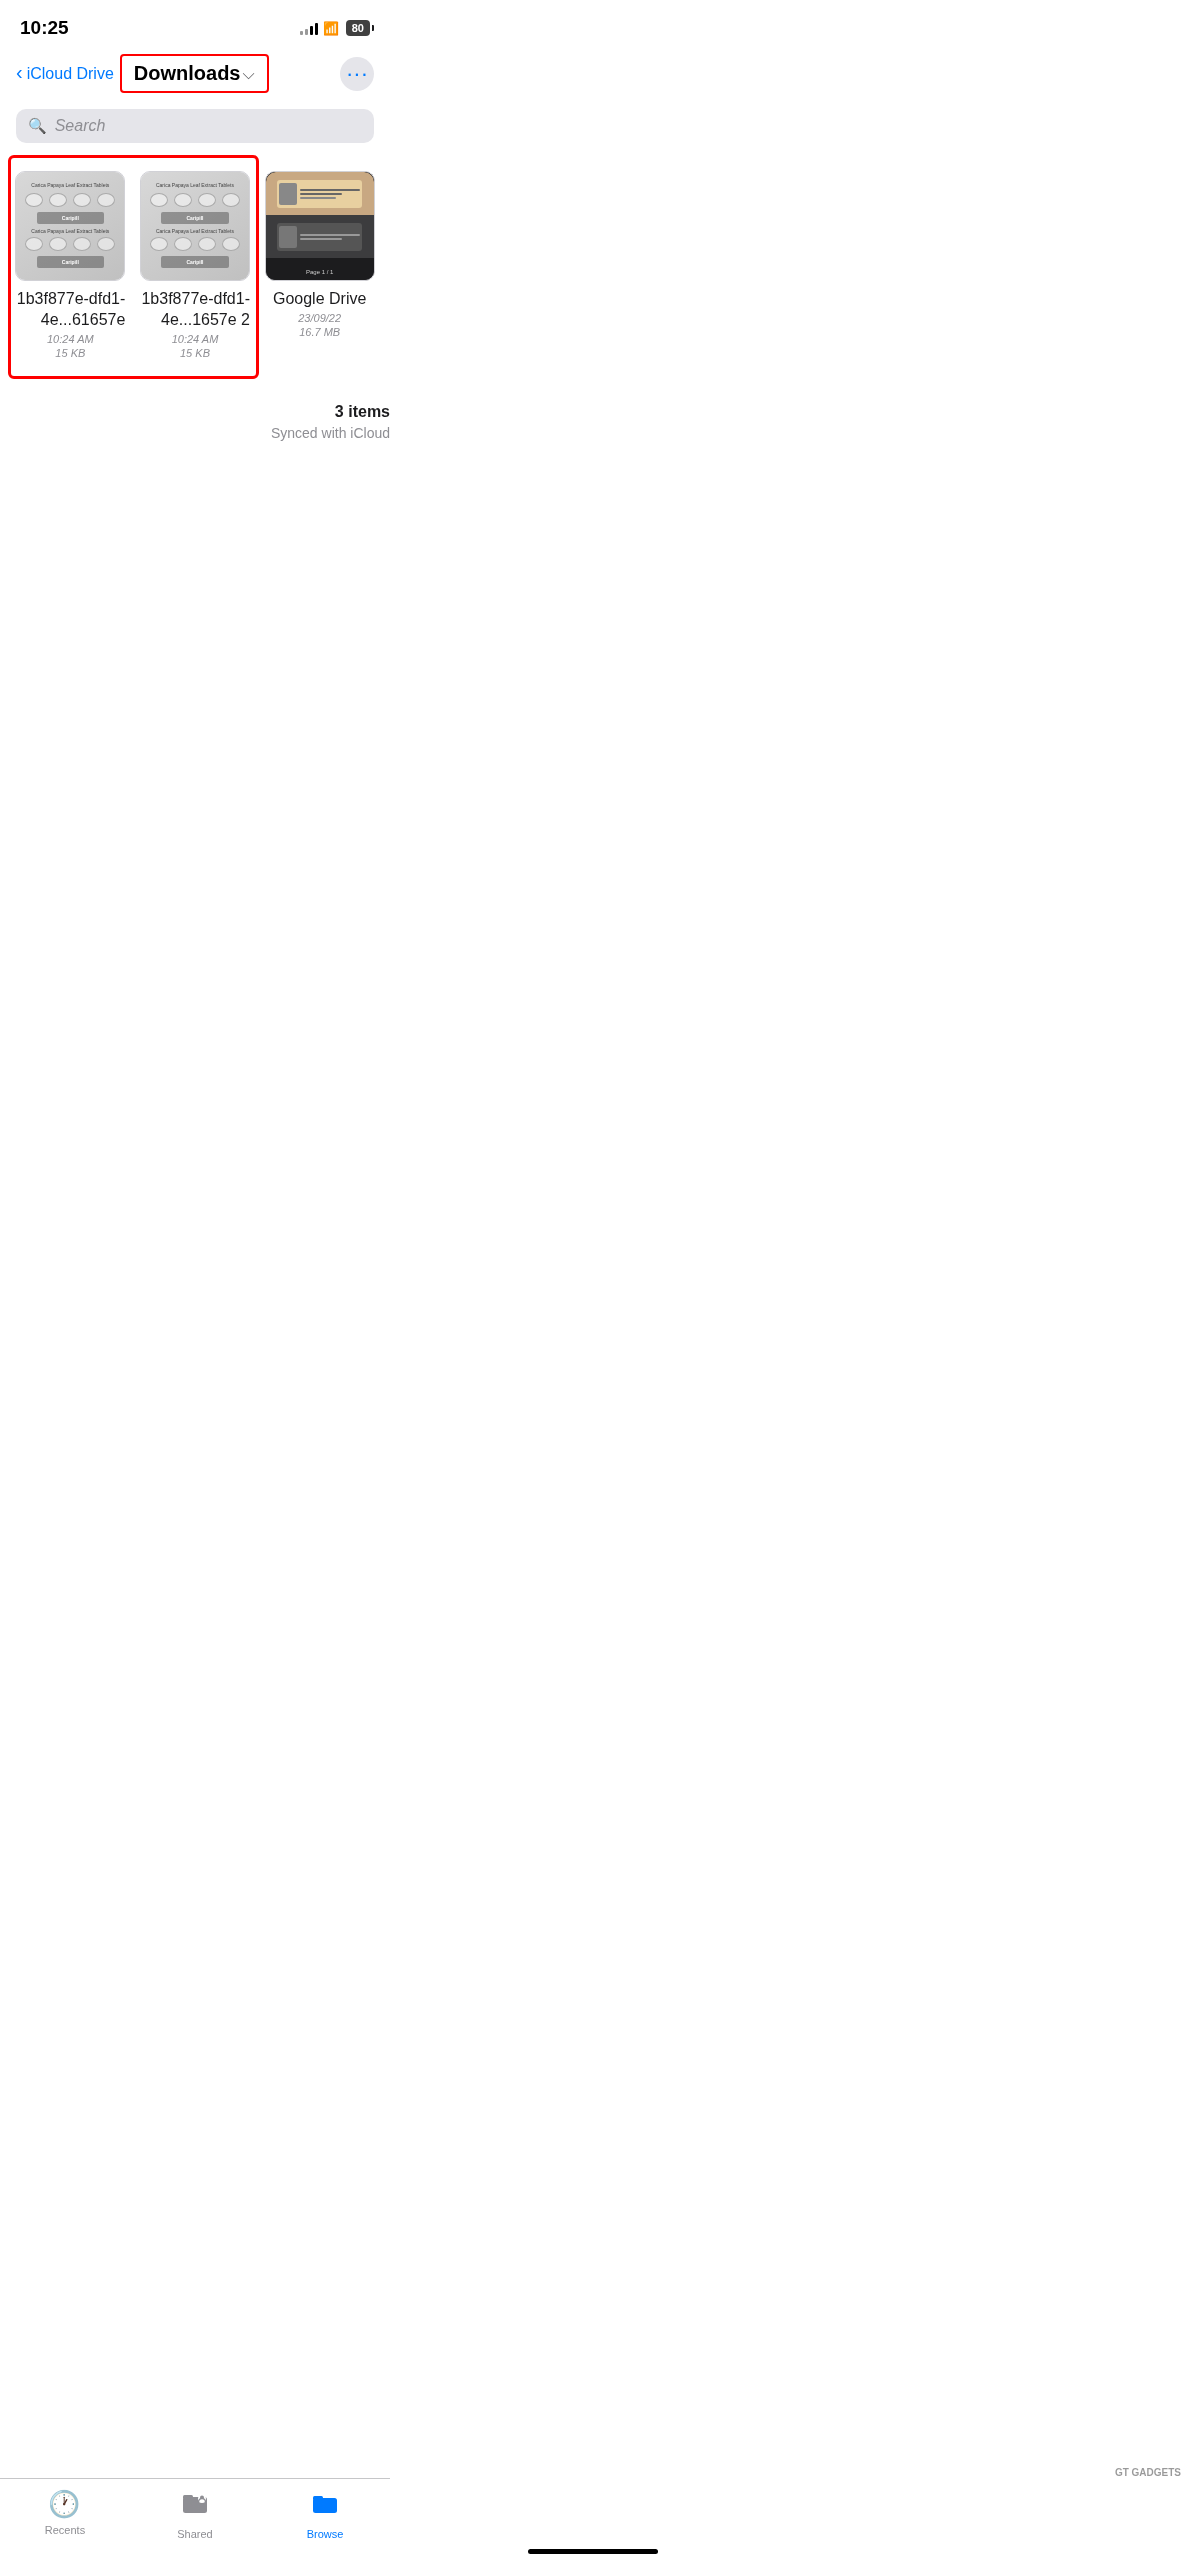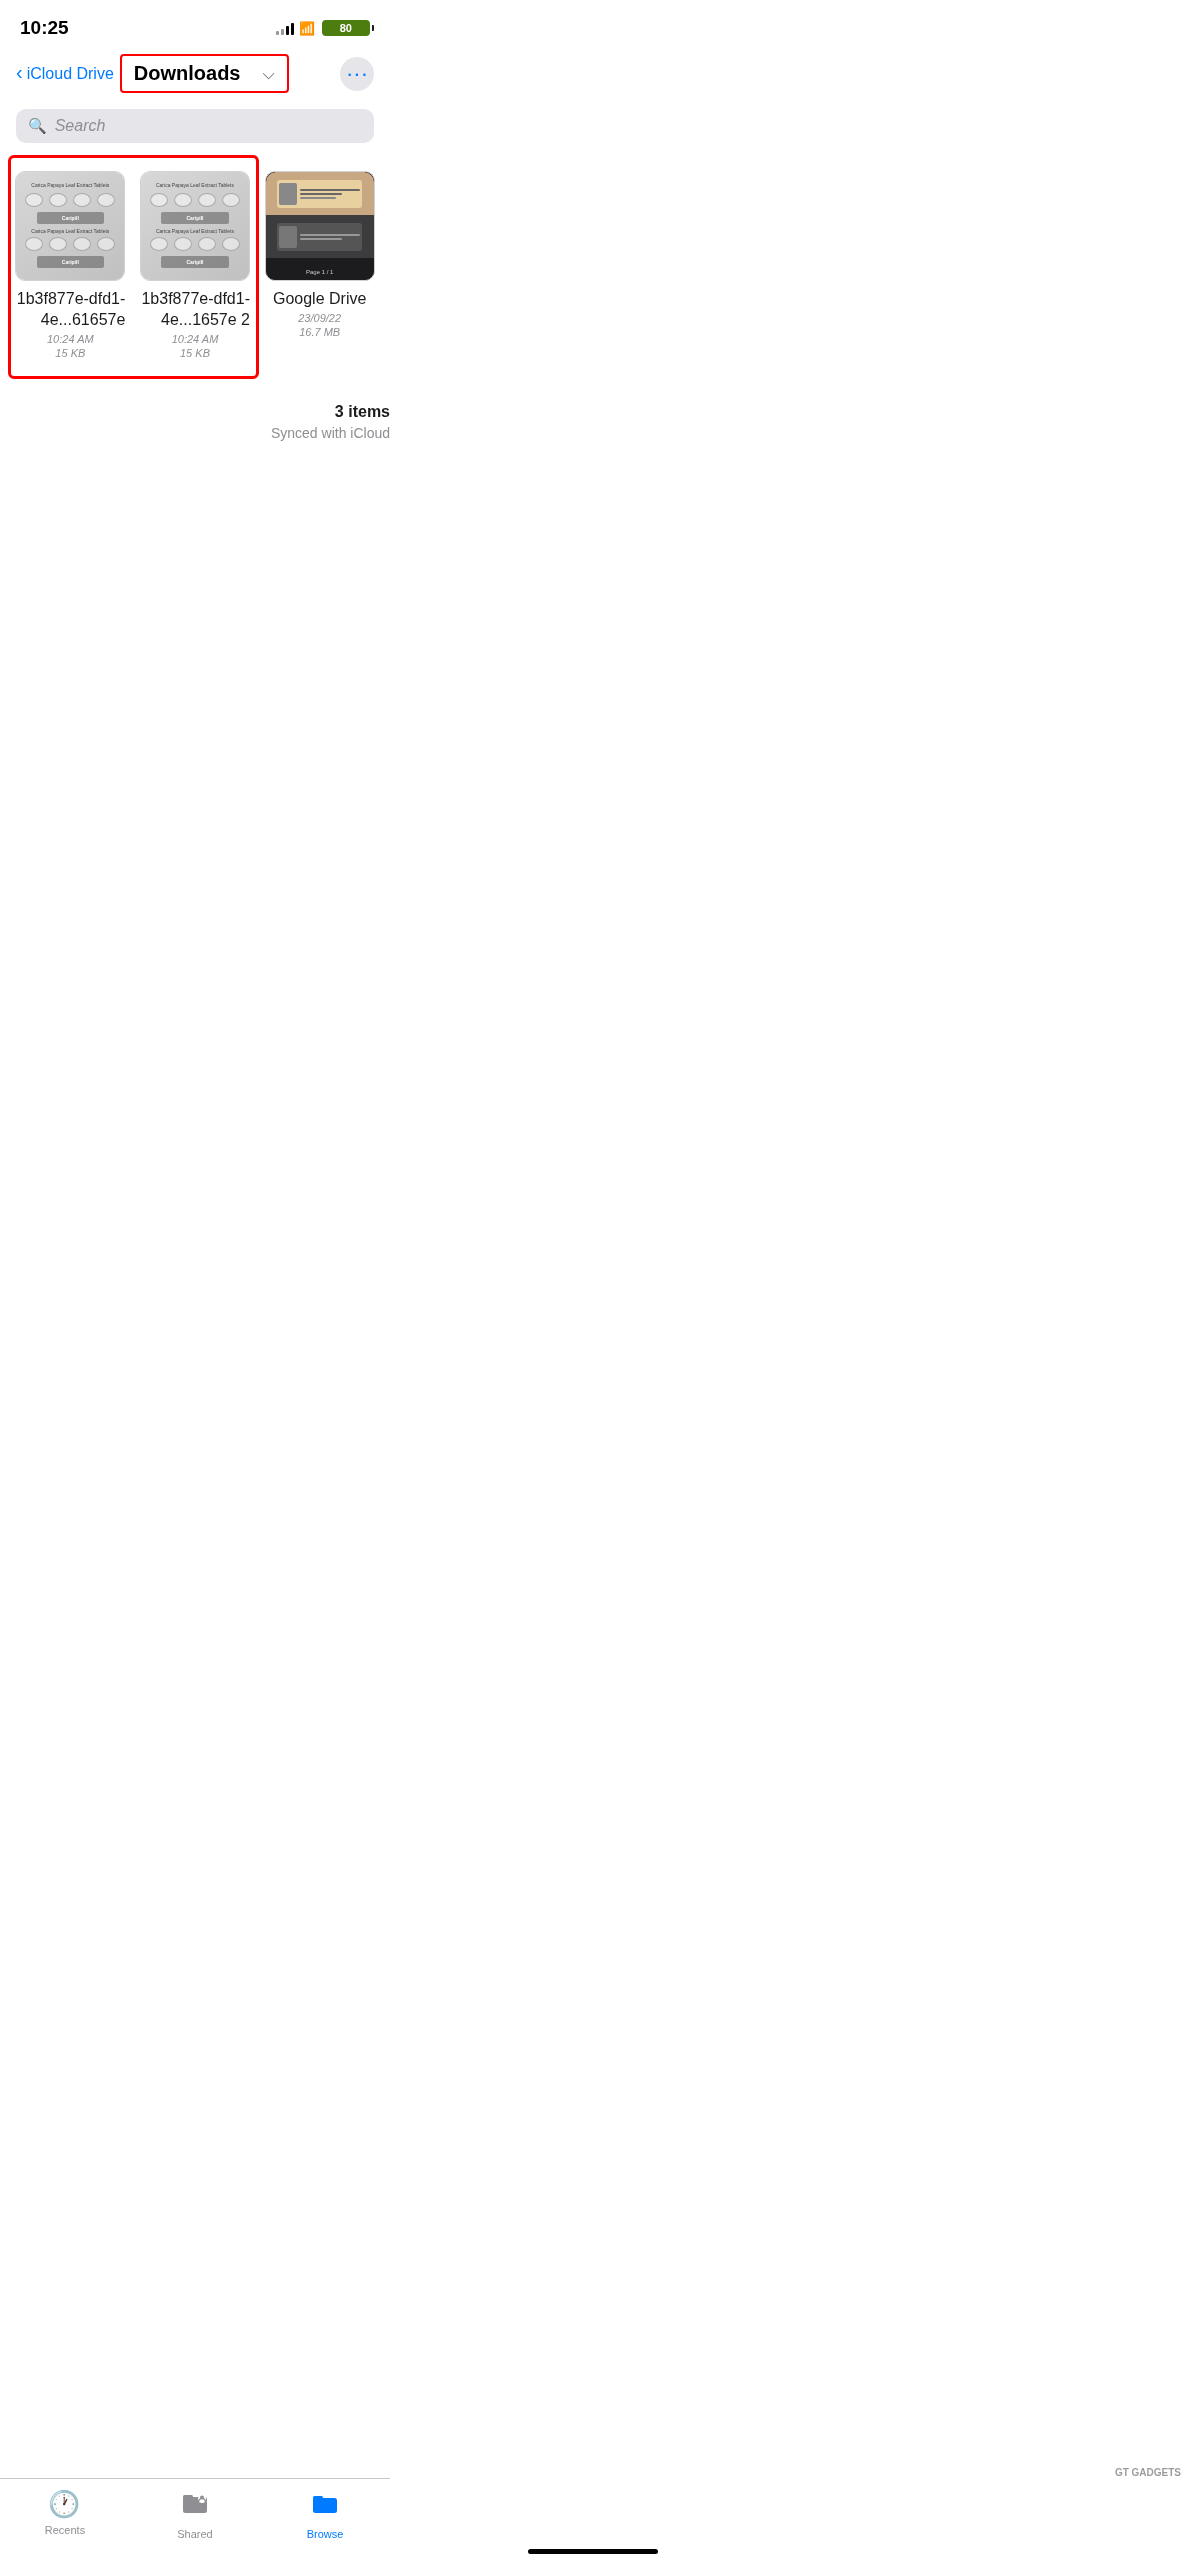--- a/index.html
+++ b/index.html
@@ -46,25 +46,25 @@
     .signal-bars span:nth-child(2) { height: 6px; }
     .signal-bars span:nth-child(3) { height: 9px; background: #000; }
     .signal-bars span:nth-child(4) { height: 12px; background: #000; }
     .wifi-icon {
       font-size: 13px;
       color: #000;
     }
     .battery-icon {
       display: flex;
       align-items: center;
-      background: #4d7c0f;
+      background: #404040;
       color: #fff;
       font-size: 11px;
       font-weight: 600;
-      padding: 2px 18px;
+      padding: 2px 6px;
       border-radius: 4px;
       height: 16px;
       position: relative;
     }
     .battery-icon::after {
       content: '';
       position: absolute;
       right: -4px;
       top: 50%;
       transform: translateY(-50%);
@@ -90,21 +90,21 @@
       cursor: pointer;
       white-space: nowrap;
     }
     .back-chevron {
       font-size: 20px;
       margin-top: -2px;
     }
     .nav-title-container {
       display: flex;
       align-items: center;
-      gap: 22px;
+      gap: 2px;
       border: 2px solid red;
       padding: 6px 12px;
       border-radius: 4px;
       margin-left: 6px;
     }
     .nav-title {
       font-size: 20px;
       font-weight: 700;
       color: #000;
     }

